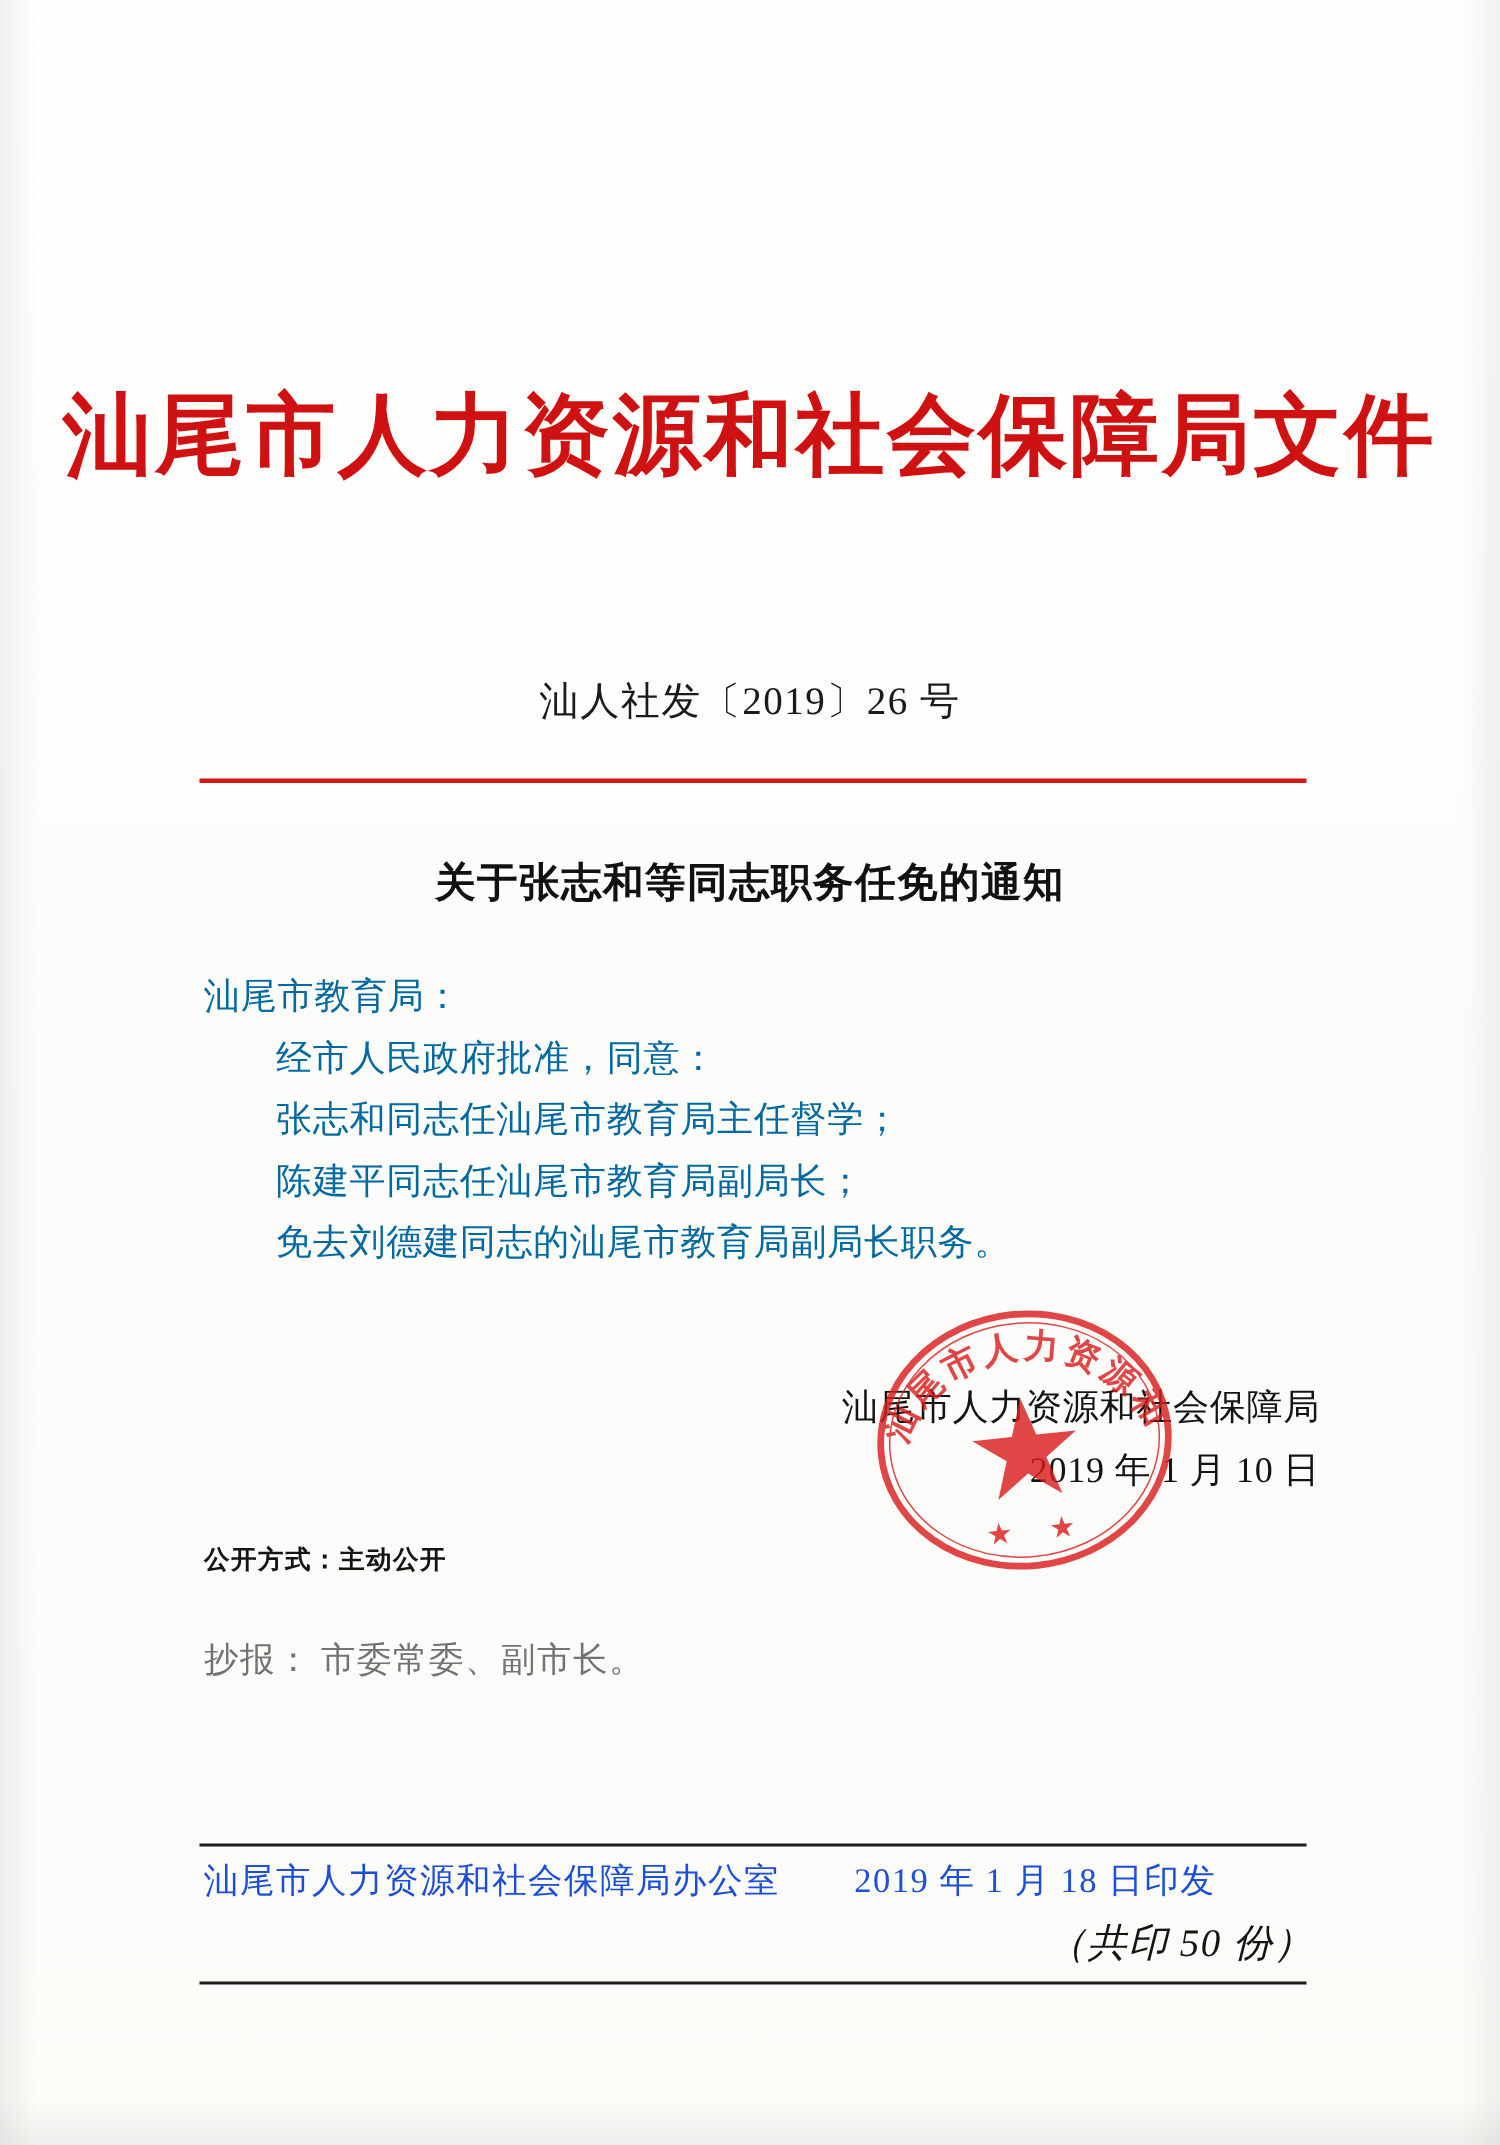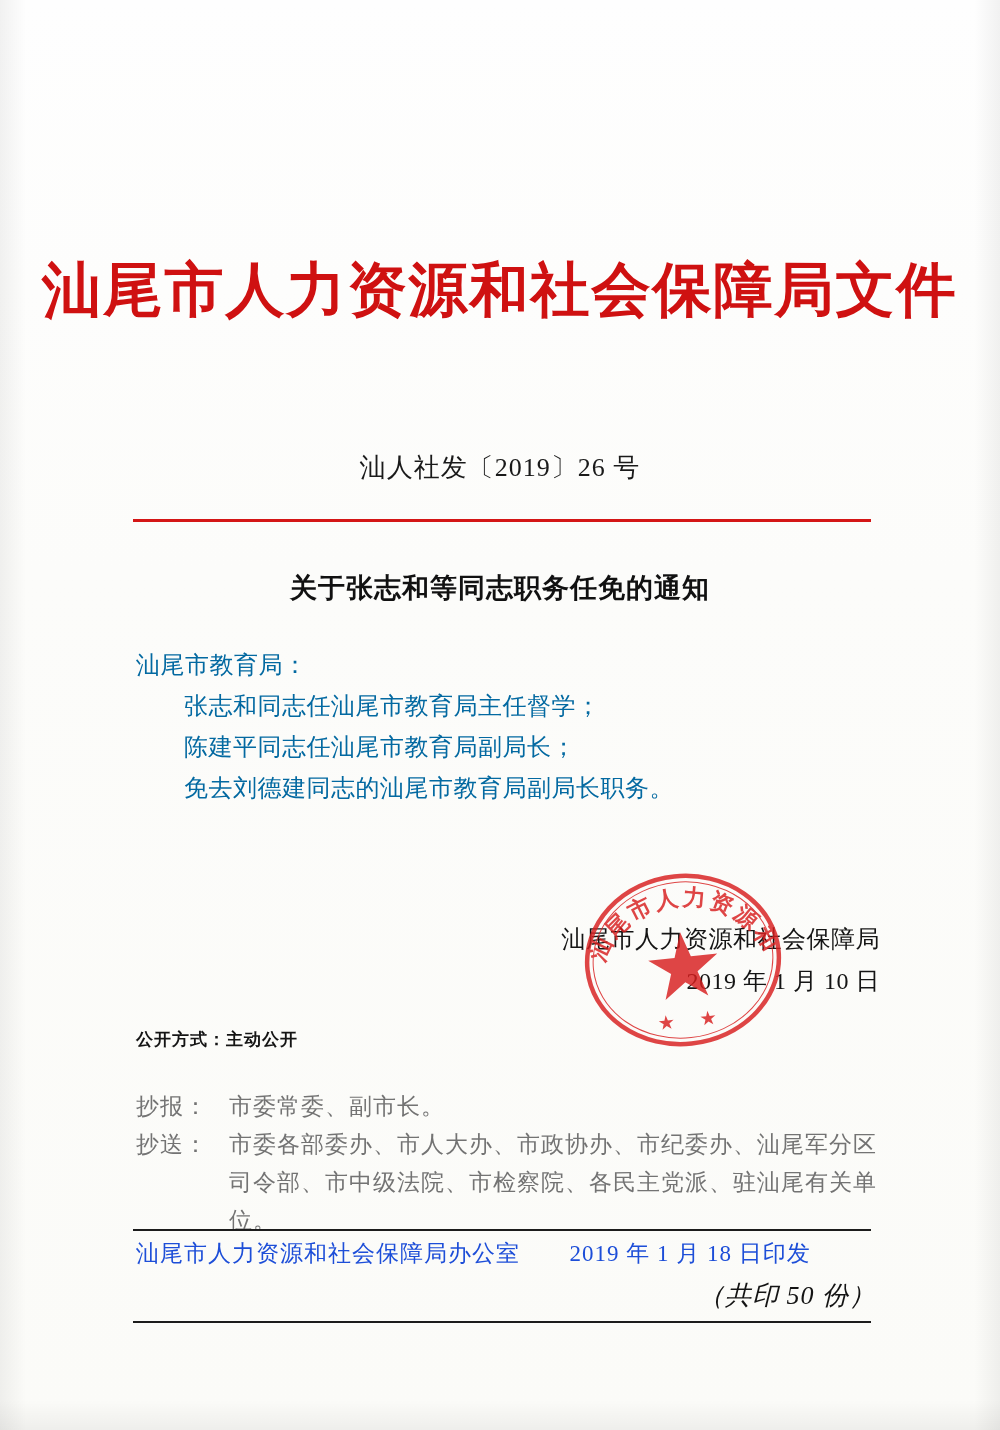--- a/index.html
+++ b/index.html
@@ -135,21 +135,20 @@
     display: flex;
     align-items: flex-start;
   }
   .dist-label {
     flex: 0 0 auto;
     white-space: nowrap;
     padding-right: 6px;
   }
   .dist-text {
     flex: 1 1 auto;
-    margin-left: 15px;
   }
 
   .rule-top {
     position: absolute;
     top: 1229px;
     left: 133px;
     width: 738px;
     height: 2px;
     background: #1c1c1c;
   }
@@ -212,20 +211,21 @@
   <div class="doc-title">汕尾市人力资源和社会保障局文件</div>
 
   <div class="doc-number">汕人社发〔2019〕26 号</div>
 
   <div class="red-rule"></div>
 
   <div class="subject">关于张志和等同志职务任免的通知</div>
 
   <div class="body-block">
     <div>汕尾市教育局：</div>
+    <div class="p-indent">经市人民政府批准，同意：</div>
     <div class="p-indent">张志和同志任汕尾市教育局主任督学；</div>
     <div class="p-indent">陈建平同志任汕尾市教育局副局长；</div>
     <div class="p-indent">免去刘德建同志的汕尾市教育局副局长职务。</div>
   </div>
 
   <div class="signature">
     <div>汕尾市人力资源和社会保障局</div>
     <div>2019 年 1 月 10 日</div>
   </div>
 
@@ -246,24 +246,20 @@
 
   <div class="disclosure">
     <span>公开方式：</span><span>主动公开</span>
   </div>
 
   <div class="dist">
     <div class="dist-row">
       <div class="dist-label">抄报：</div>
       <div class="dist-text">市委常委、副市长。</div>
     </div>
-    <div class="dist-row">
-      <div class="dist-label">抄送：</div>
-      <div class="dist-text">市委各部委办、市人大办、市政协办、市纪委办、汕尾军分区司令部、市中级法院、市检察院、各民主党派、驻汕尾有关单位。</div>
-    </div>
   </div>
 
   <div class="rule-top"></div>
 
   <div class="footer-line">
     <span>汕尾市人力资源和社会保障局办公室</span>
     <span style="display:inline-block;width:36px;"></span>
     <span>2019 年 1 月 18 日印发</span>
   </div>
 

